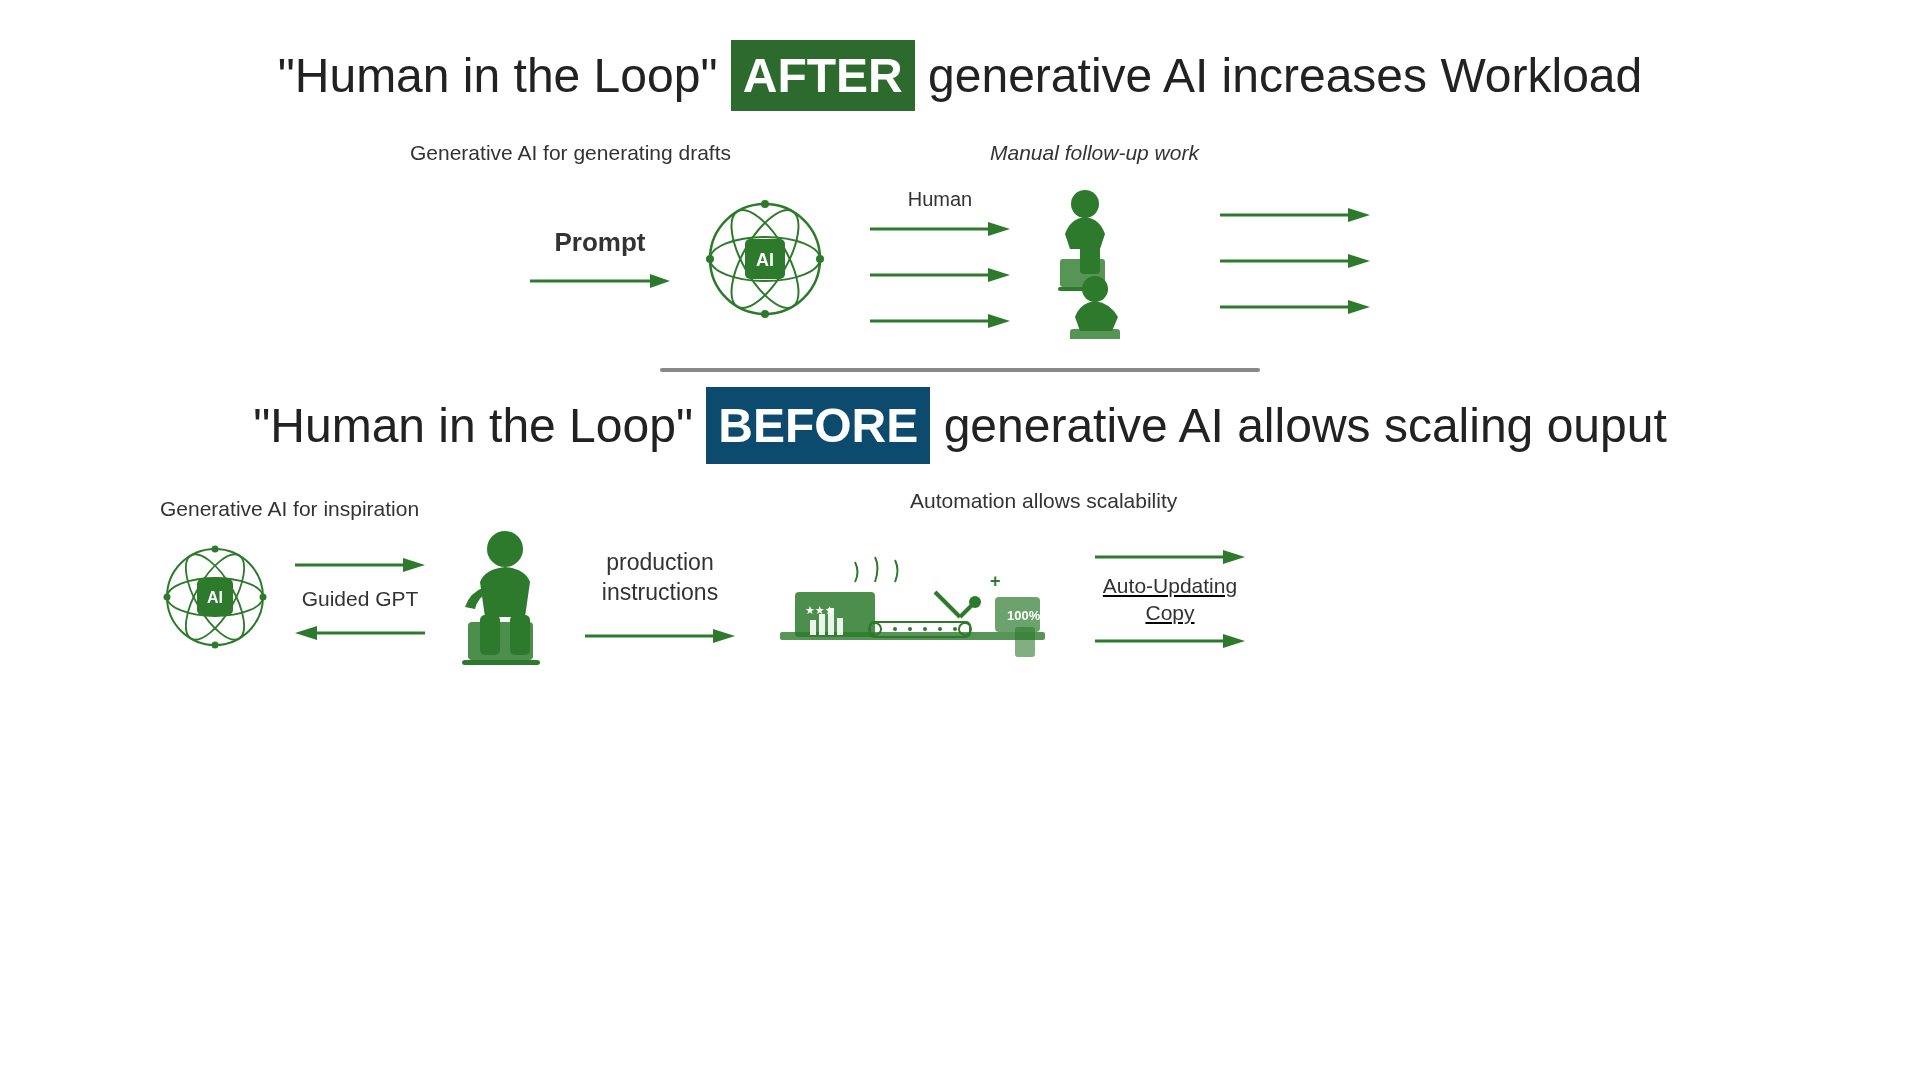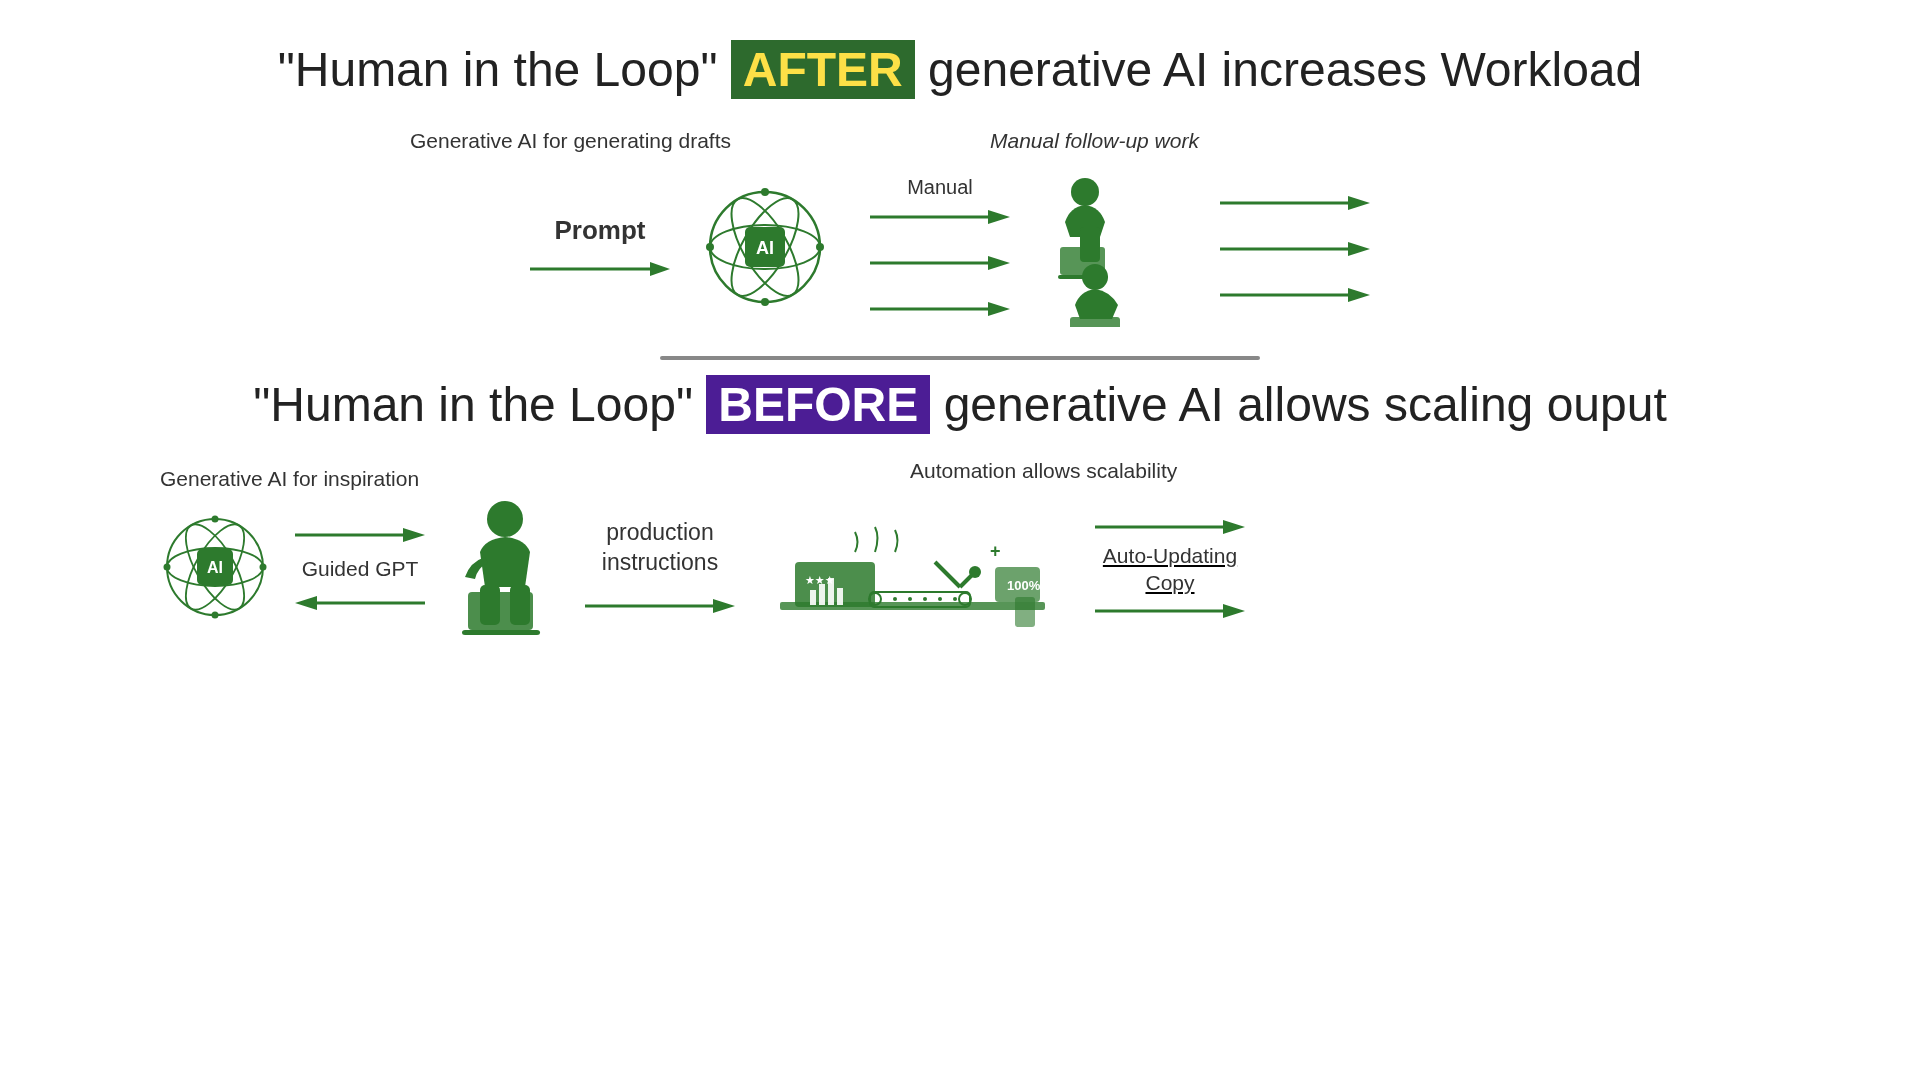--- a/index.html
+++ b/index.html
@@ -33,30 +33,30 @@
     .title-top {
       font-size: 48px;
       font-weight: 400;
       color: #222;
       margin-bottom: 30px;
       text-align: center;
     }
 
     .highlight-after {
       background-color: #2d6a2d;
-      color: #fde047;
-      padding: 2px 12px;
+      color: #ffffff;
+      padding: 8px 12px;
       font-weight: 700;
       display: inline-block;
     }
 
     .highlight-before {
-      background-color: #4c1d95;
+      background-color: #0c4a6e;
       color: white;
-      padding: 2px 12px;
+      padding: 11px 12px;
       font-weight: 700;
       display: inline-block;
     }
 
     
     .divider {
       width: 600px;
       height: 4px;
       background: #888;
       border-radius: 2px;
@@ -141,21 +141,21 @@
 
           <circle cx="65" cy="10" r="4" fill="#2d7a2d"></circle>
           <circle cx="65" cy="120" r="4" fill="#2d7a2d"></circle>
           <circle cx="10" cy="65" r="4" fill="#2d7a2d"></circle>
           <circle cx="120" cy="65" r="4" fill="#2d7a2d"></circle>
         </svg>
       </div>
 
       <div style="display:flex; flex-direction:column; gap:18px; align-items:center; margin: 0 20px;">
         <div style="display:flex; flex-direction:column; align-items:center;">
-          <span style="font-size:20px; color:#333; margin-bottom:4px;">Manual</span>
+          <span style="font-size:20px; color:#333; margin-bottom:4px;">Human</span>
           <svg width="140" height="28" viewBox="0 0 140 28">
             <line x1="0" y1="14" x2="118" y2="14" stroke="#2d7a2d" stroke-width="3"></line>
             <polygon points="118,7 140,14 118,21" fill="#2d7a2d"></polygon>
           </svg>
         </div>
         <svg width="140" height="28" viewBox="0 0 140 28">
           <line x1="0" y1="14" x2="118" y2="14" stroke="#2d7a2d" stroke-width="3"></line>
           <polygon points="118,7 140,14 118,21" fill="#2d7a2d"></polygon>
         </svg>
         <svg width="140" height="28" viewBox="0 0 140 28">

